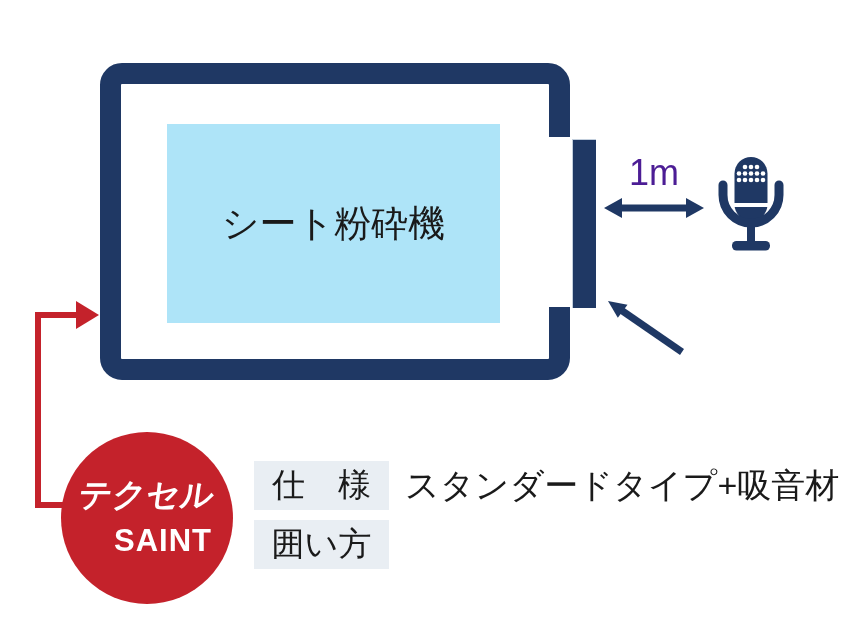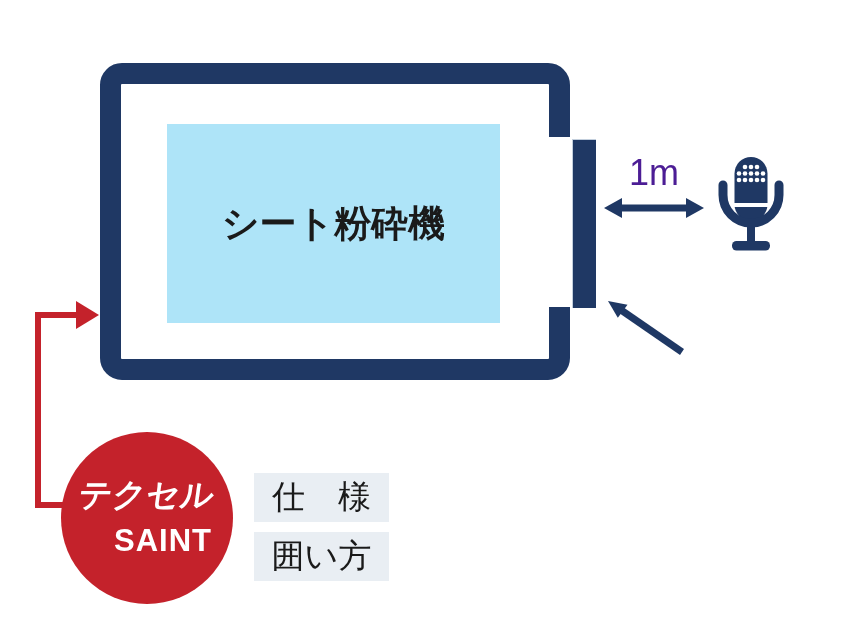--- a/index.html
+++ b/index.html
@@ -16,21 +16,20 @@
   }
   .gap-cover{
     position:absolute;left:545px;top:137px;width:28px;height:170px;
     background:#ffffff;
   }
   .machine-box{
     position:absolute;left:167px;top:124px;width:333px;height:199px;
     background:var(--machineFill);
     display:flex;flex-direction:column;align-items:center;justify-content:center;
     text-align:center;
-    font-weight:bold;
   }
   .machine-box .line{font-size:37px;line-height:52px;color:#1a1a1a;}
   .door-bar{
     position:absolute;left:572px;top:139px;width:24px;height:169px;
     background:var(--navy);border-left:1px solid #c3cfdd;border-top:1px solid #c3cfdd;
     box-sizing:border-box;
   }
   
   .dist-label{
     position:absolute;left:604px;top:152px;width:100px;text-align:center;
@@ -59,21 +58,21 @@
     border-radius:50%;background:var(--red);
     display:flex;flex-direction:column;align-items:center;justify-content:center;
     color:#fff;text-align:center;
   }
   .badge .jp{font-size:33px;font-weight:bold;transform:skewX(-8deg);line-height:40px;}
   .badge .en{font-size:31px;font-weight:bold;letter-spacing:1px;line-height:40px;margin-top:6px;margin-left:32px;}
   
   .spec-label{
     position:absolute;left:254px;width:135px;height:49px;background:var(--labelBg);
     display:flex;align-items:center;justify-content:center;
-    font-size:33px;color:#1a1a1a;white-space:pre;margin-top:12px;
+    font-size:33px;color:#1a1a1a;white-space:pre;
   }
   .spec-value{
     position:absolute;left:405px;height:49px;display:flex;align-items:center;
     font-size:34px;color:#1a1a1a;white-space:nowrap;
   }
   .row1{top:461px;} .row2{top:520px;}
 </style>
 </head>
 <body>
 
@@ -125,15 +124,16 @@
   <div class="red-line red-h-top"></div>
   <div class="red-line red-h-bot"></div>
   <div class="red-head"></div>
 
   <div class="badge">
     <div class="jp">テクセル</div>
     <div class="en">SAINT</div>
   </div>
 
   <div class="spec-label row1">仕　様</div>
+  <div class="spec-value row1">スタンダードタイプ+吸音材</div>
   <div class="spec-label row2">囲い方</div>
 
 </div>
 
 </body></html>

